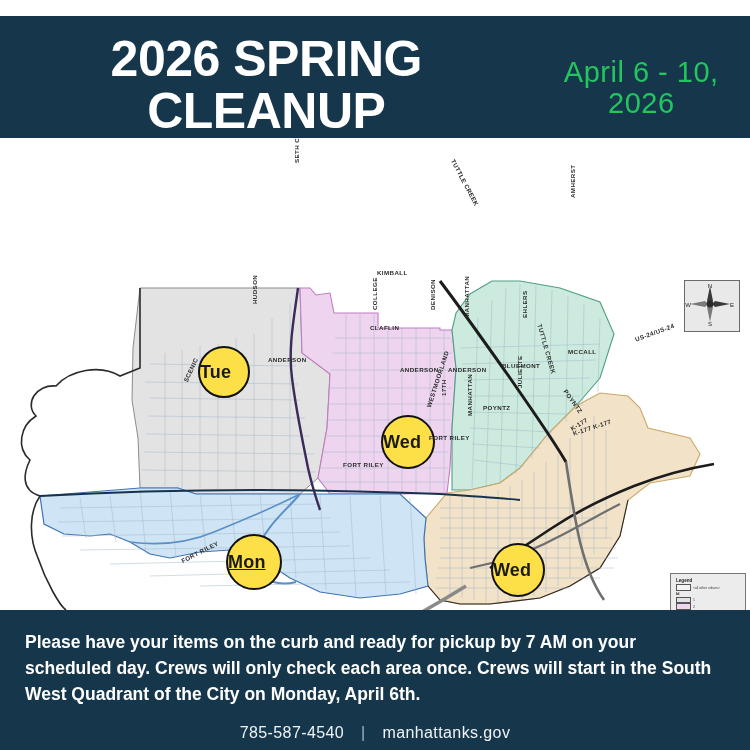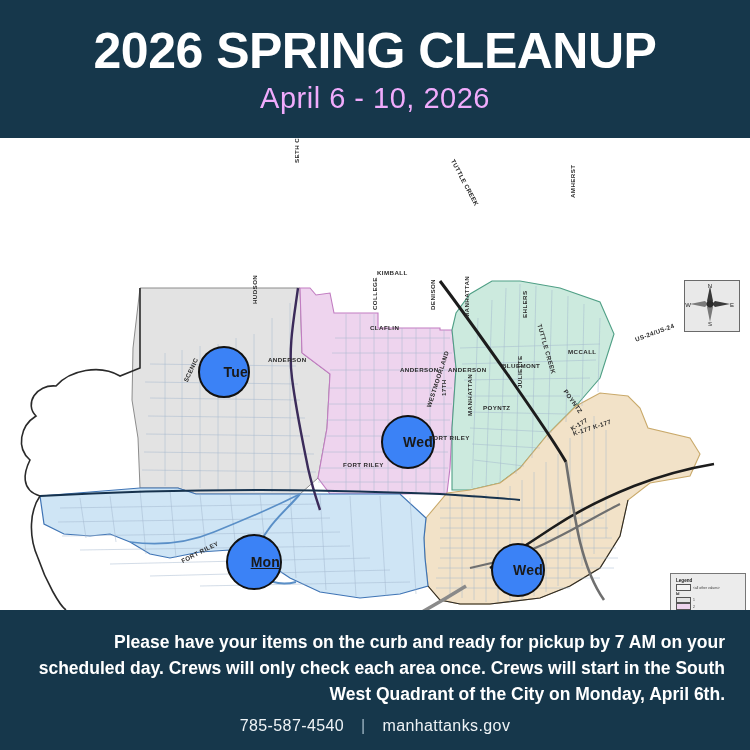--- a/index.html
+++ b/index.html
@@ -1,56 +1,56 @@
 <!DOCTYPE html>
 <html><head>
 <meta charset="utf-8">
 <style>
   html,body{margin:0;padding:0;background:#fff;}
   body{width:750px;height:750px;overflow:hidden;font-family:"Liberation Sans",sans-serif;}
   #poster{position:relative;width:750px;height:750px;background:#ffffff;overflow:hidden;}
 
   
-  .header{position:absolute;left:0;top:0;width:750px;height:138px;background:#16374b;
-          display:flex;flex-direction:column;align-items:center;justify-content:center;}
+  .header{position:absolute;left:0;top:16px;width:750px;height:138px;background:#16374b;
+          display:flex;flex-direction:row;align-items:center;justify-content:center;}
   .header h1{margin:0;color:#ffffff;font-size:50px;line-height:52px;font-weight:bold;
              letter-spacing:-0.5px;text-align:center;font-family:"Liberation Sans",sans-serif;}
-  .header h2{margin:6px 0 0 0;color:#f0abfc;font-size:29px;line-height:31px;font-weight:400;
+  .header h2{margin:6px 0 0 0;color:#22c55e;font-size:29px;line-height:31px;font-weight:400;
              text-align:center;letter-spacing:0.5px;}
 
   
   .mapwrap{position:absolute;left:0;top:138px;width:750px;height:472px;background:#ffffff;overflow:hidden;}
   .mapsvg{position:absolute;left:0;top:0;}
 
   
-  .daybub{position:absolute;border-radius:50%;background:#3b82f6;border:2.2px solid #111;
-          display:flex;align-items:center;justify-content:flex-end;
-          font-size:14px;font-weight:bold;color:#1a1a1a;letter-spacing:0.2px;}
+  .daybub{position:absolute;border-radius:50%;background:#fde047;border:2.2px solid #111;
+          display:flex;align-items:center;justify-content:flex-start;
+          font-size:18px;font-weight:bold;color:#1a1a1a;letter-spacing:0.2px;}
 
   
   .slab{position:absolute;font-size:6.2px;font-weight:bold;color:#2b2b2b;
         letter-spacing:0.4px;white-space:nowrap;transform-origin:0 0;}
 
   
   .compass{position:absolute;left:684px;top:142px;width:54px;height:50px;
            background:#e9e9e9;border:1.4px solid #6a6a6a;}
   
   .legend{position:absolute;left:670px;top:435px;width:76px;height:128px;background:#ececec;
           border:1.4px solid #777;padding:4px 4px 0 5px;box-sizing:border-box;
           font-size:3.7px;color:#333;overflow:hidden;}
   .legend .lgt{font-weight:bold;font-size:4.6px;margin-bottom:2px;color:#222;}
   .lgrow{display:flex;align-items:center;gap:2px;height:5.4px;margin-bottom:1.1px;}
   .lgsw{width:13px;height:4.6px;border:0.5px solid #555;flex:none;}
   .lgtx{font-size:3.4px;white-space:nowrap;overflow:hidden;color:#3a3a3a;}
 
   
   .footer{position:absolute;left:0;top:610px;width:750px;height:140px;background:#16374b;
           display:flex;flex-direction:column;align-items:center;justify-content:center;}
-  .footer .body{color:#ffffff;font-size:17.5px;line-height:26px;font-weight:bold;text-align:right;
-                width:700px;margin:4px;}
+  .footer .body{color:#ffffff;font-size:17.5px;line-height:26px;font-weight:bold;text-align:left;
+                width:700px;margin:11px;}
   .footer .contact{margin-top:6px;color:#eef3f6;font-size:16px;letter-spacing:0.4px;text-align:center;}
   .footer .contact .sep{margin:0 12px;color:#9fb6c4;}
 </style>
 </head>
 <body>
 
 <div id="poster">
 
   <div class="header">
     <h1>2026 SPRING CLEANUP</h1>

